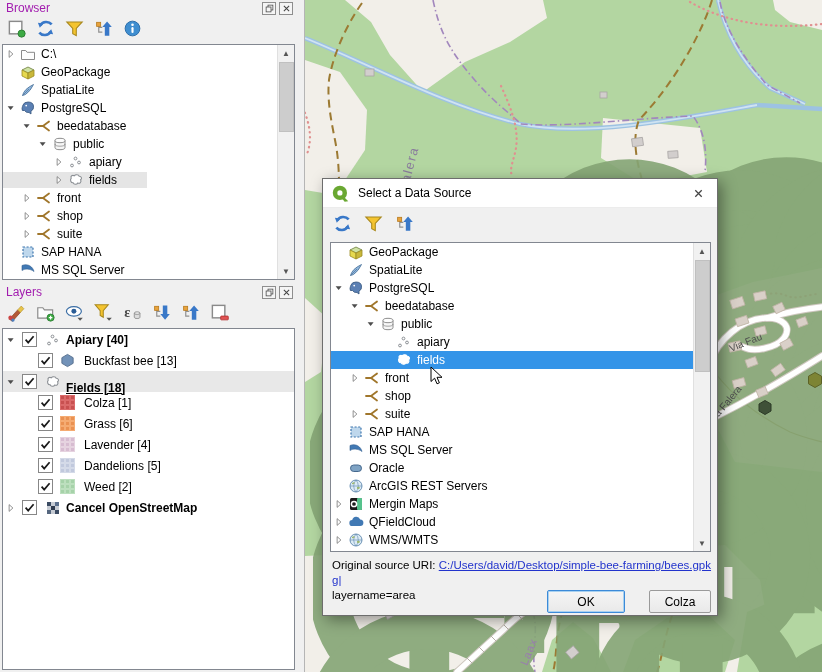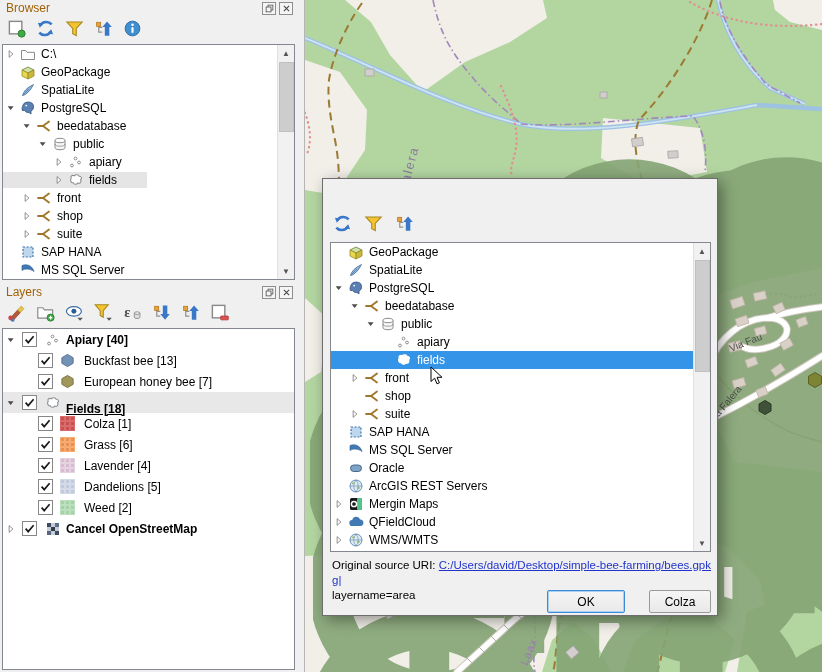--- a/index.html
+++ b/index.html
@@ -2,21 +2,21 @@
 <html><head>
 <meta charset="utf-8">
 <style>
   html,body{margin:0;padding:0;}
   body{font-family:"Liberation Sans","DejaVu Sans",sans-serif;background:#888;}
   #app{position:relative;width:822px;height:672px;background:#f0f0f0;overflow:hidden;}
   
   .panel{position:absolute;background:#f0f0f0;}
   #browser-panel{left:0;top:0;width:297px;height:282px;}
   #layers-panel{left:0;top:284px;width:297px;height:388px;}
-  .ptitle{position:absolute;left:6px;top:1px;font-size:12px;color:#a16207;}
+  .ptitle{position:absolute;left:6px;top:1px;font-size:12px;color:#a21caf;}
   .pbtns{position:absolute;right:4px;top:2px;display:flex;gap:3px;}
   .pbtn{width:14px;height:13px;border:1px solid #8e8e8e;background:#f5f5f5;display:flex;align-items:center;justify-content:center;box-sizing:border-box;}
   .pbtn svg{width:9px;height:9px;}
   .ptoolbar{position:absolute;left:5px;display:flex;gap:7px;align-items:center;}
   #browser-panel .ptoolbar{top:17px;}
   #layers-panel .ptoolbar{top:17px;}
   .tbtn{width:22px;height:22px;display:flex;align-items:center;justify-content:center;}
   .tbtn svg{width:19px;height:19px;}
   
   .tree{position:absolute;background:#fff;border:1px solid #828790;box-sizing:border-box;font-size:12px;color:#000;overflow:hidden;}
@@ -646,118 +646,117 @@
         <span class="cb">
             <svg viewBox="0 0 13 13">
               <use href="#chk"></use>
             </svg>
           </span>
         <svg class="hexsw" viewBox="0 0 16 16">
             <polygon class="hex-buckfast" points="8,1.5 14,5 14,11 8,14.5 2,11 2,5"></polygon>
           </svg>
         <span class="tlabel">Buckfast bee [13]</span>
       </div>
+      <div class="trow lrow hlrow">
+        <span class="exp">
+            <svg viewBox="0 0 16 16">
+              <use href="#x-open"></use>
+            </svg>
+          </span>
+        <span class="cb">
+            <svg viewBox="0 0 13 13">
+              <use href="#chk"></use>
+            </svg>
+          </span>
+        <svg class="ticon" viewBox="0 0 16 16">
+            <use href="#i-polygon"></use>
+          </svg>
+        <span class="tlabel b u">Fields [18]</span>
+      </div>
       <div class="trow lrow">
         <span class="exp in1"></span>
         <span class="cb">
             <svg viewBox="0 0 13 13">
               <use href="#chk"></use>
             </svg>
           </span>
-        <svg class="hexsw" viewBox="0 0 16 16">
-            <polygon class="hex-european" points="8,1.5 14,5 14,11 8,14.5 2,11 2,5"></polygon>
-          </svg>
-        <span class="tlabel">European honey bee [7]</span>
-      </div>
-      <div class="trow lrow hlrow">
-        <span class="exp">
-            <svg viewBox="0 0 16 16">
-              <use href="#x-open"></use>
-            </svg>
-          </span>
-        <span class="cb">
-            <svg viewBox="0 0 13 13">
-              <use href="#chk"></use>
-            </svg>
-          </span>
-        <svg class="ticon" viewBox="0 0 16 16">
-            <use href="#i-polygon"></use>
-          </svg>
-        <span class="tlabel b u">Fields [18]</span>
+        <span class="sw sw-colza"></span>
+        <span class="tlabel">Colza [1]</span>
       </div>
       <div class="trow lrow">
         <span class="exp in1"></span>
         <span class="cb">
             <svg viewBox="0 0 13 13">
               <use href="#chk"></use>
             </svg>
           </span>
-        <span class="sw sw-colza"></span>
-        <span class="tlabel">Colza [1]</span>
+        <span class="sw sw-grass"></span>
+        <span class="tlabel">Grass [6]</span>
       </div>
       <div class="trow lrow">
         <span class="exp in1"></span>
         <span class="cb">
             <svg viewBox="0 0 13 13">
               <use href="#chk"></use>
             </svg>
           </span>
-        <span class="sw sw-grass"></span>
-        <span class="tlabel">Grass [6]</span>
+        <span class="sw sw-lavender"></span>
+        <span class="tlabel">Lavender [4]</span>
       </div>
       <div class="trow lrow">
         <span class="exp in1"></span>
         <span class="cb">
             <svg viewBox="0 0 13 13">
               <use href="#chk"></use>
             </svg>
           </span>
-        <span class="sw sw-lavender"></span>
-        <span class="tlabel">Lavender [4]</span>
+        <span class="sw sw-dandelions"></span>
+        <span class="tlabel">Dandelions [5]</span>
       </div>
       <div class="trow lrow">
         <span class="exp in1"></span>
         <span class="cb">
             <svg viewBox="0 0 13 13">
               <use href="#chk"></use>
             </svg>
           </span>
-        <span class="sw sw-dandelions"></span>
-        <span class="tlabel">Dandelions [5]</span>
+        <span class="sw sw-weed"></span>
+        <span class="tlabel">Weed [2]</span>
       </div>
       <div class="trow lrow">
-        <span class="exp in1"></span>
+        <span class="exp">
+            <svg viewBox="0 0 16 16">
+              <use href="#x-closed"></use>
+            </svg>
+          </span>
         <span class="cb">
             <svg viewBox="0 0 13 13">
               <use href="#chk"></use>
             </svg>
           </span>
-        <span class="sw sw-weed"></span>
-        <span class="tlabel">Weed [2]</span>
-      </div>
-      <div class="trow lrow">
-        <span class="exp">
-            <svg viewBox="0 0 16 16">
-              <use href="#x-closed"></use>
-            </svg>
-          </span>
-        <span class="cb">
-            <svg viewBox="0 0 13 13">
-              <use href="#chk"></use>
-            </svg>
-          </span>
         <svg class="ticon" viewBox="0 0 16 16">
             <use href="#i-osm"></use>
           </svg>
         <span class="tlabel b">Cancel OpenStreetMap</span>
       </div>
     </div>
   </div>
 
   <div id="dialog">
+    <div class="dlg-title">
+      <svg class="logo" viewBox="0 0 16 16">
+          <use href="#i-qgis"></use>
+        </svg>
+      <span class="txt">Select a Data Source</span>
+      <span class="dlg-close">
+          <svg width="11" height="11" viewBox="0 0 12 12">
+            <use href="#w-close"></use>
+          </svg>
+        </span>
+    </div>
     <div class="dlg-tools">
       <div class="tbtn">
           <svg viewBox="0 0 16 16">
             <use href="#t-refresh"></use>
           </svg>
         </div>
       <div class="tbtn">
           <svg viewBox="0 0 16 16">
             <use href="#t-filter"></use>
           </svg>

